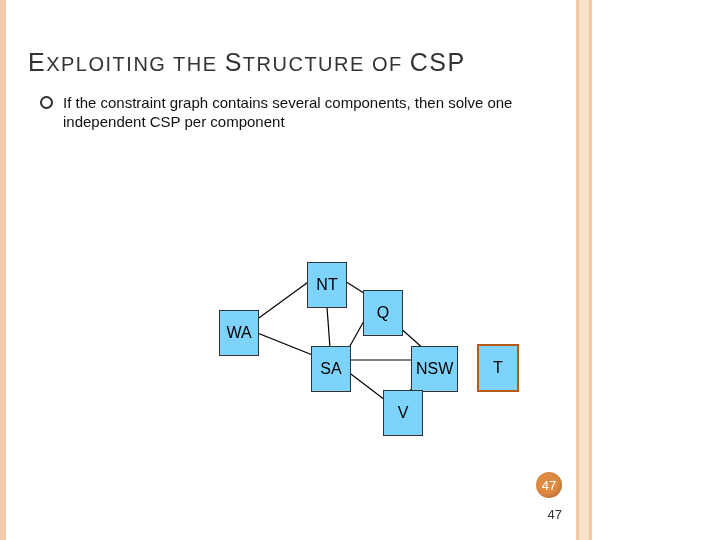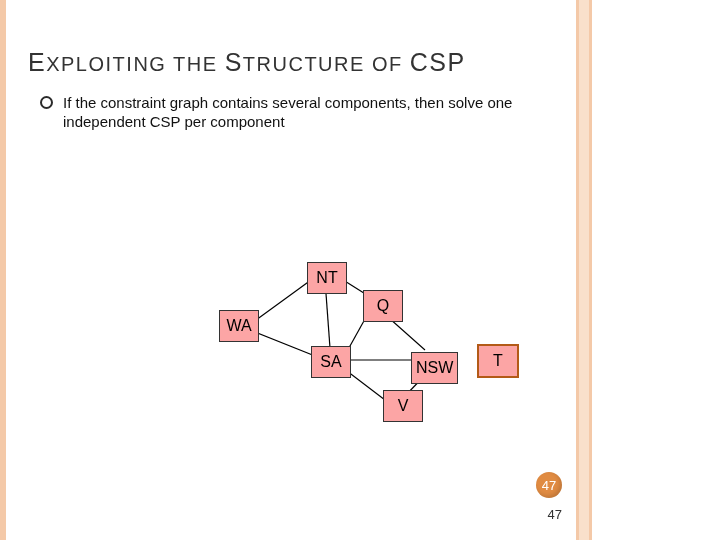--- a/index.html
+++ b/index.html
@@ -6,21 +6,21 @@
   .slide{position:relative;width:592px;height:540px;overflow:hidden}
   .left-band{position:absolute;left:0;top:0;width:6px;height:540px;background:#f4c9a8}
   .right-band{position:absolute;right:0;top:0;width:16px;height:540px;background:#f4c9a8}
   .right-band-inner{position:absolute;right:3px;top:0;width:10px;height:540px;background:#f9e0cb}
   .title{position:absolute;left:28px;top:48px;font-size:25px;letter-spacing:1.5px;color:#333}
   .title .sc{font-variant:small-caps}
   .bullet{position:absolute;left:40px;top:92px;font-size:19px;color:#111}
   .bullet .ring{display:inline-block;width:9px;height:9px;border:2px solid #2b2b2b;border-radius:50%;margin-right:10px;vertical-align:middle;margin-top:-2px}
   .body{position:absolute;left:63px;top:93px;right:68px;font-size:15px;line-height:1.28;color:#111}
   .graph{position:absolute;left:215px;top:260px;width:320px;height:170px}
-  .node-box{position:absolute;border:1.5px solid #333;background:#fca5a5;font-size:16px;text-align:center;line-height:24px;padding:3px 4px;min-width:30px}
+  .node-box{position:absolute;border:1.5px solid #333;background:#7dd3fc;font-size:16px;text-align:center;line-height:24px;padding:10px 4px;min-width:30px}
   svg.edges{position:absolute;left:0;top:0;width:320px;height:170px}
   .page-badge{position:absolute;right:30px;bottom:42px;width:26px;height:26px;border-radius:50%;background:#e08b42;color:#fff;font-size:13px;display:flex;align-items:center;justify-content:center;box-shadow:inset -2px -2px 4px rgba(0,0,0,.15)}
   .page-num{position:absolute;right:30px;bottom:18px;font-size:13px;color:#333}
 </style>
 </head>
 <body>
 
 <div class="slide">
   <div class="left-band"></div>
   <div class="right-band"></div>
@@ -44,20 +44,20 @@
         <line x1="135" y1="100" x2="200" y2="100"></line>
         <line x1="128" y1="108" x2="170" y2="140"></line>
         <line x1="165" y1="50" x2="210" y2="90"></line>
         <line x1="215" y1="110" x2="188" y2="138"></line>
       </g>
     </svg>
     <div class="node-box" style="left:92px;top:2px">NT</div>
     <div class="node-box" style="left:148px;top:30px">Q</div>
     <div class="node-box" style="left:4px;top:50px">WA</div>
     <div class="node-box" style="left:96px;top:86px">SA</div>
-    <div class="node-box" style="left:196px;top:92px">NSW</div>
+    <div class="node-box" style="left:196px;top:86px">NSW</div>
     <div class="node-box" style="left:262px;top:84px;border:2.5px solid #b35a17">T</div>
     <div class="node-box" style="left:168px;top:130px">V</div>
   </div>
 
   <div class="page-badge">47</div>
   <div class="page-num">47</div>
 </div>
 
 </body></html>

